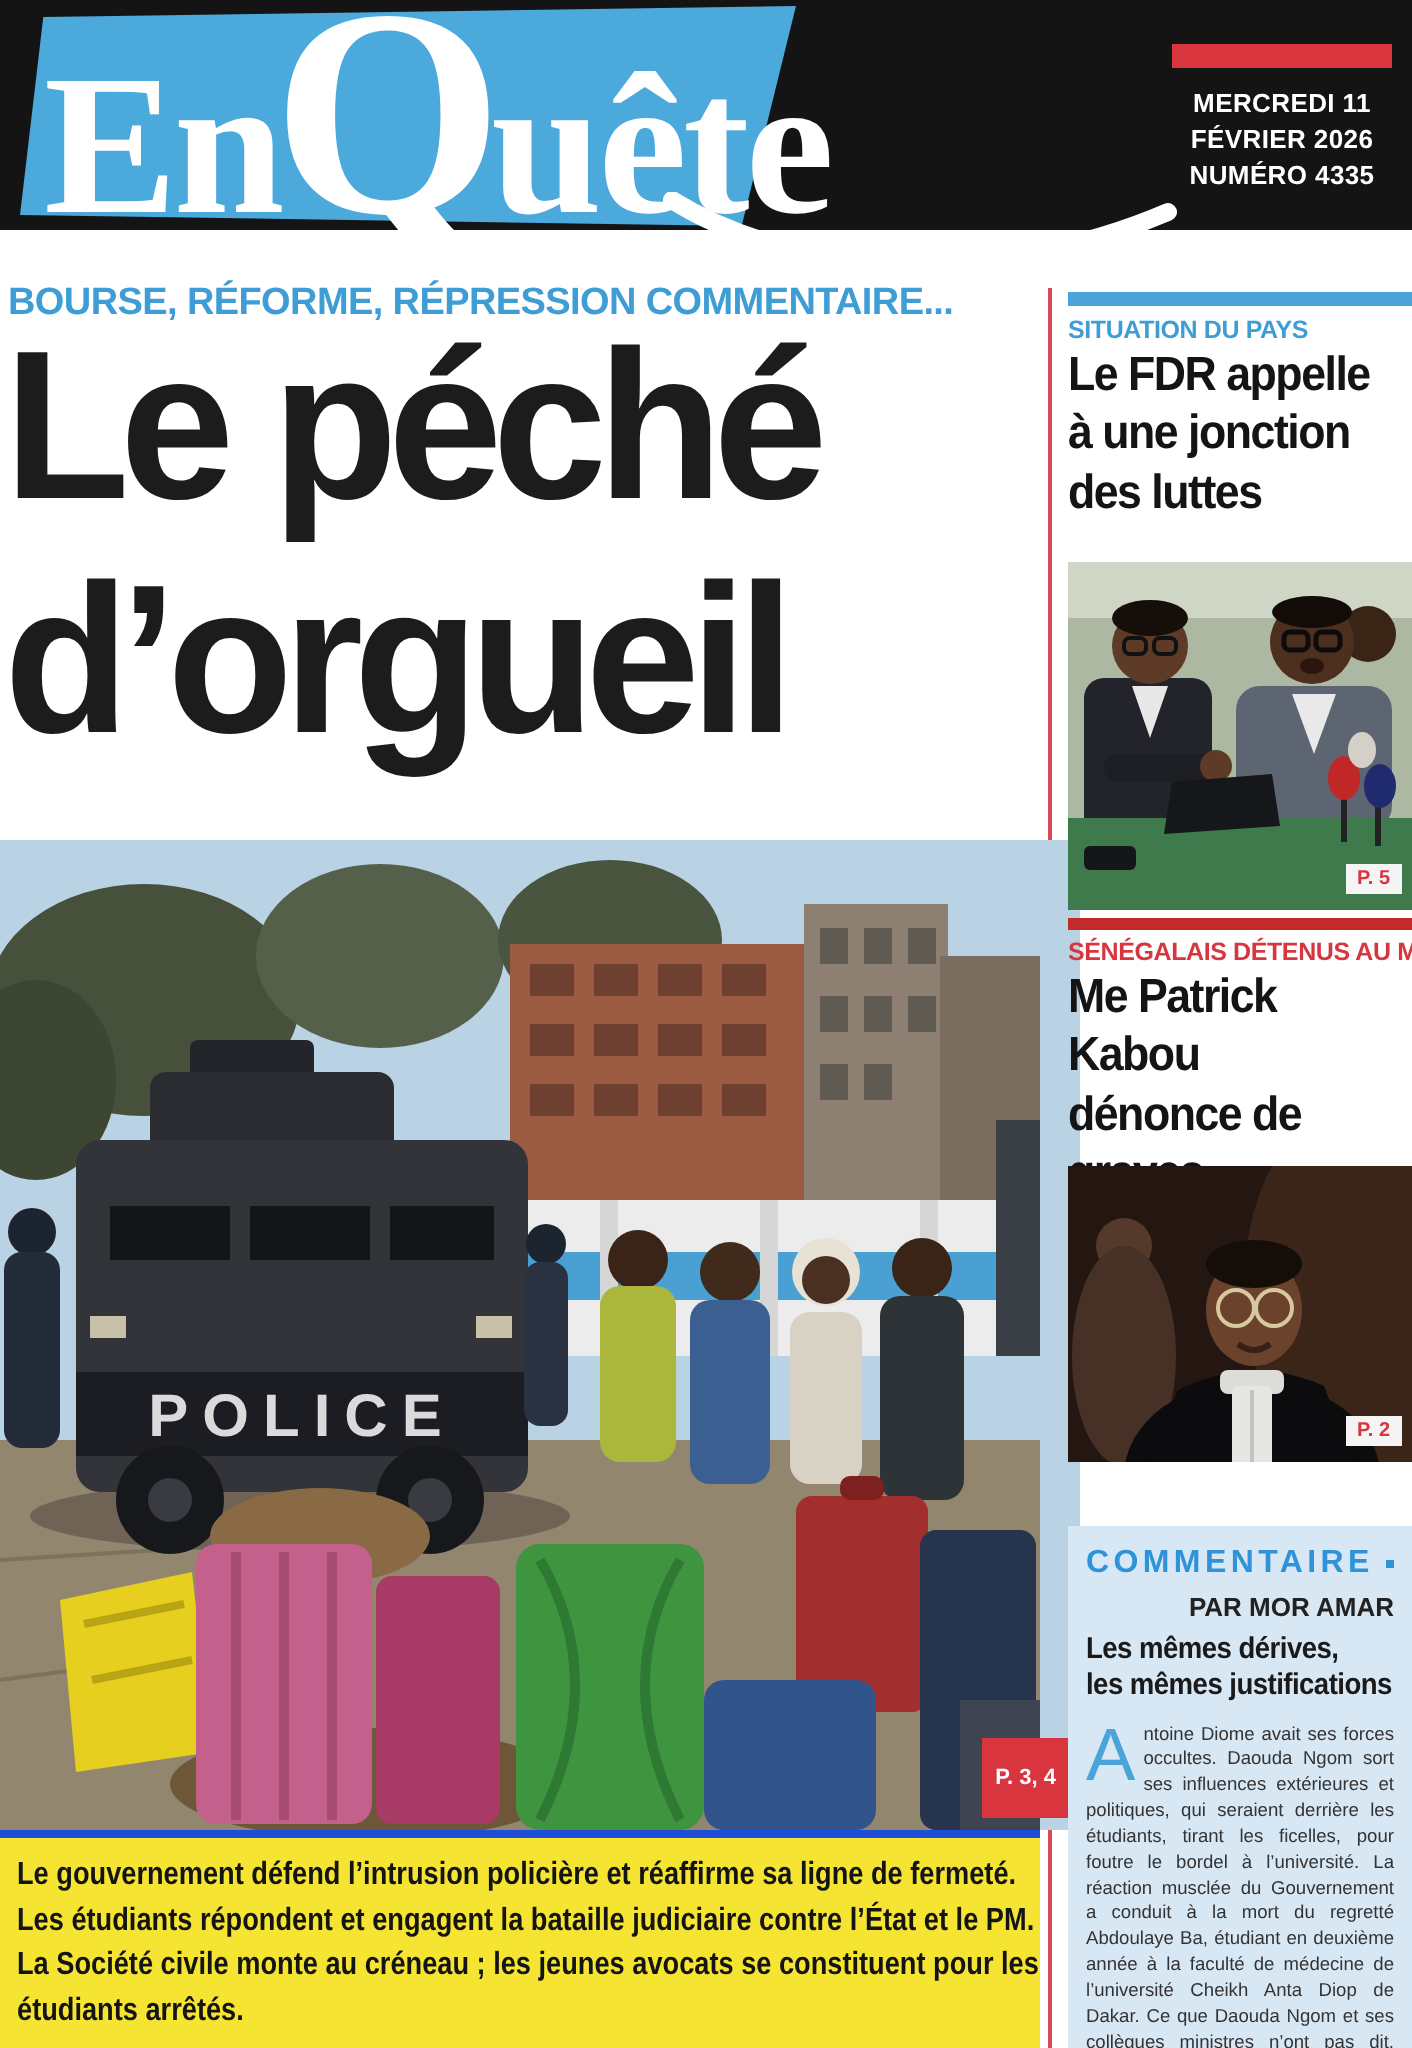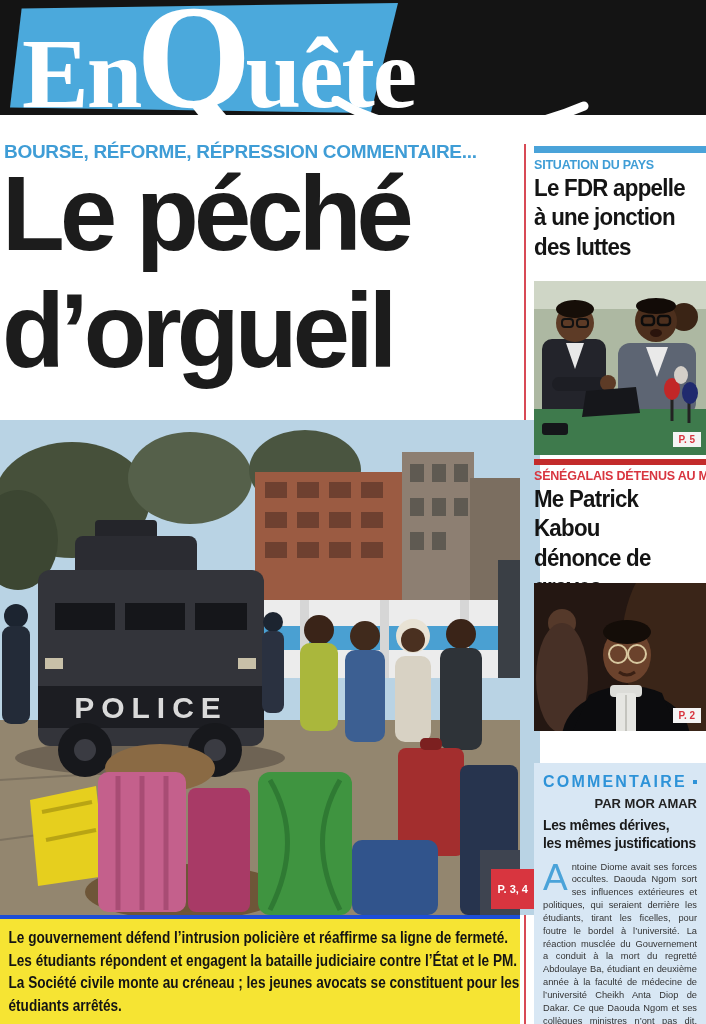--- a/index.html
+++ b/index.html
@@ -80,20 +80,26 @@
 <div class="page">
 
   <div class="masthead">
     <div class="masthead-blue"></div>
     <div class="logo">
       <span class="lg-en">En</span><span class="lg-q">Q</span><span class="lg-uete">uête</span>
     </div>
     <svg class="logo-swash" width="262" height="46">
       <path d="M6,4 C70,44 170,46 254,10" fill="none" stroke="#ffffff" stroke-width="9" stroke-linecap="round"></path>
     </svg>
+    <div class="mast-right">
+      <div class="mast-redbar"></div>
+      <div class="mast-date">MERCREDI 11</div>
+      <div class="mast-date">FÉVRIER 2026</div>
+      <div class="mast-date">NUMÉRO 4335</div>
+    </div>
   </div>
 
 
   <div class="divider"></div>
 
   <div class="lead-kicker">BOURSE, RÉFORME, RÉPRESSION COMMENTAIRE...</div>
   <div class="lead-headline">Le péché
 d’orgueil</div>
 
   <div class="lead-photo">

